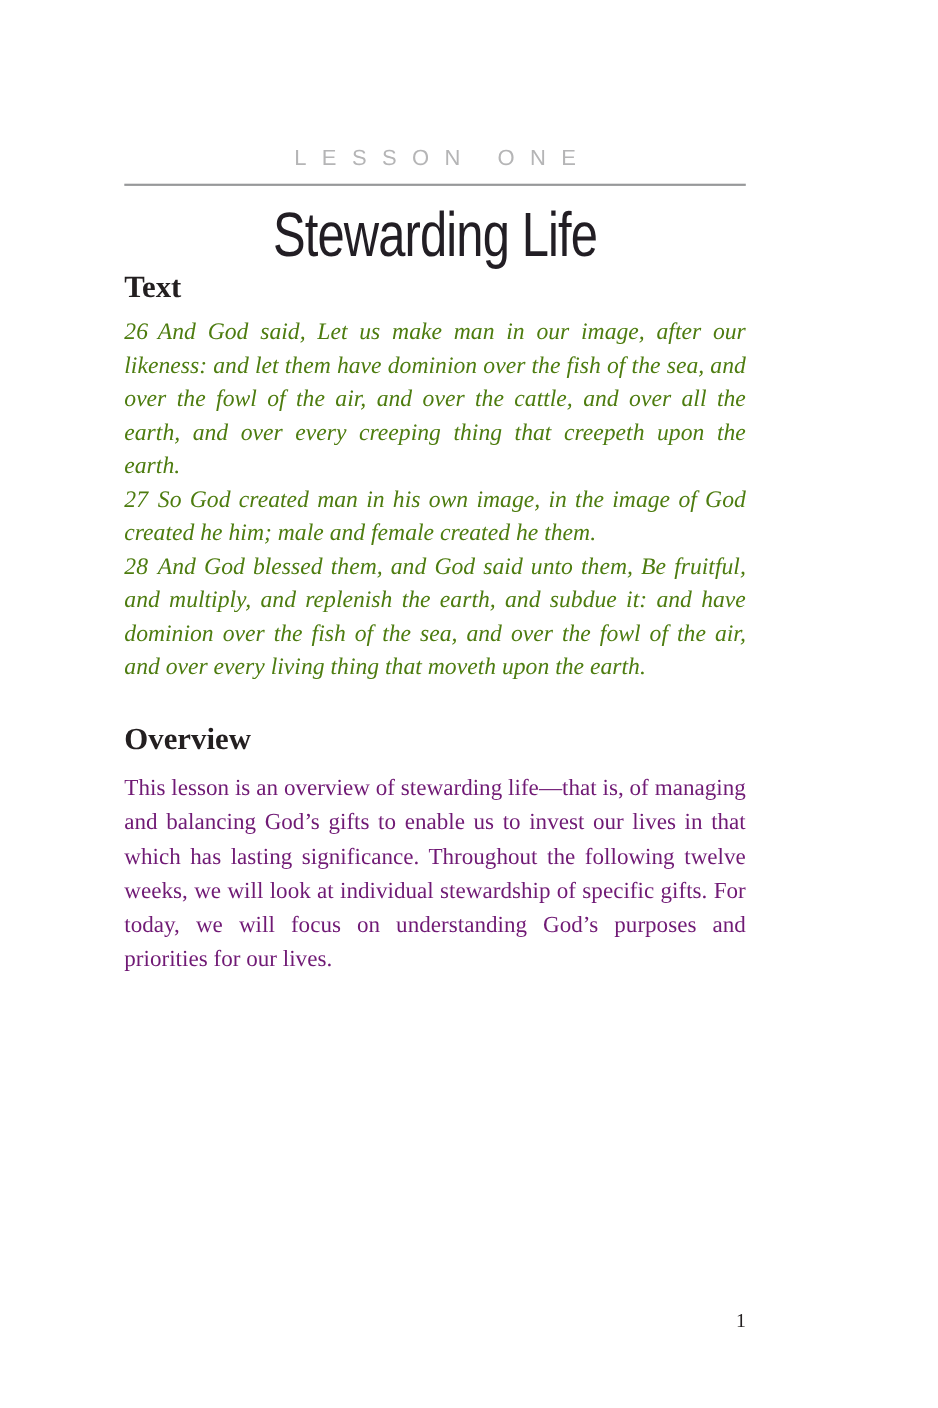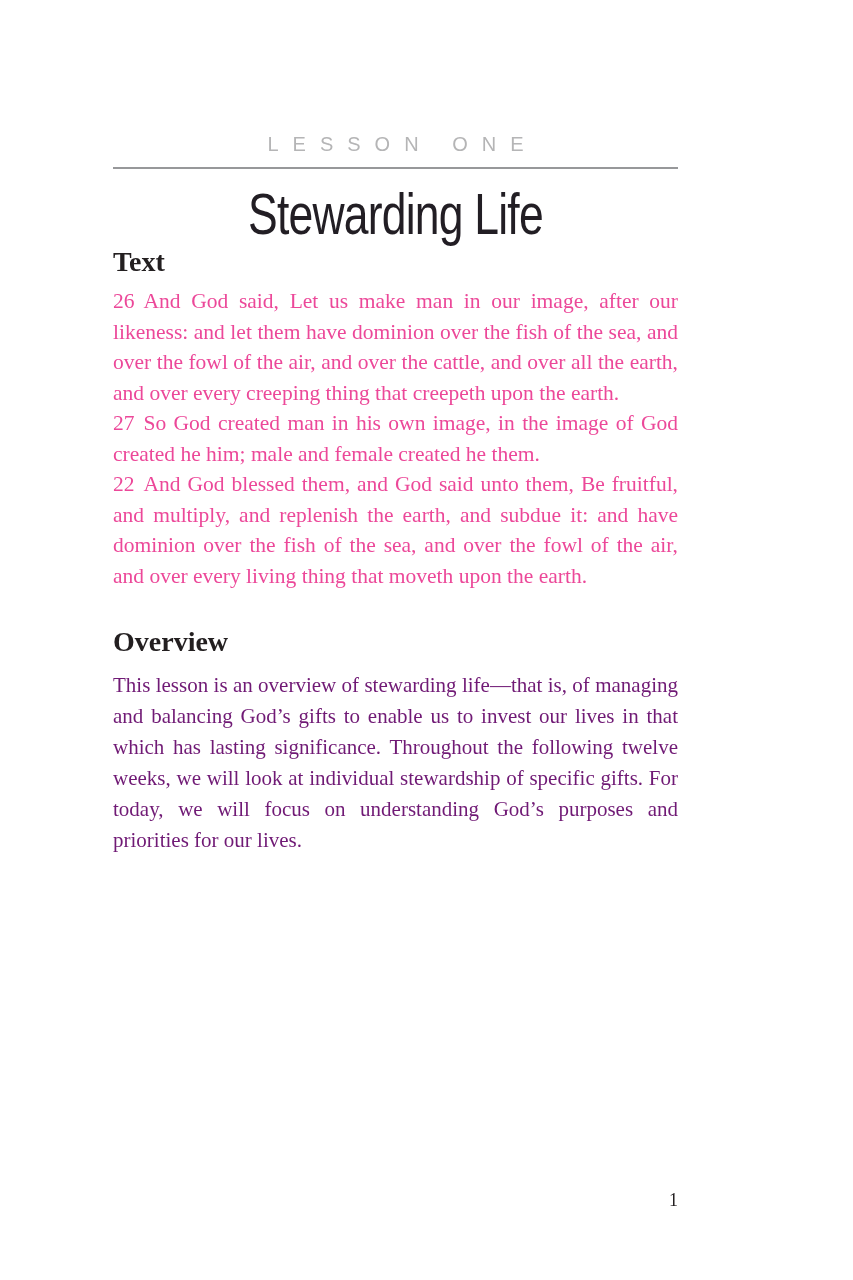--- a/index.html
+++ b/index.html
@@ -64,24 +64,25 @@
   .reference {
     margin-top: 16px;
     font-variant: small-caps;
     font-weight: 600;
     font-size: 21.5px;
     line-height: 22px;
     letter-spacing: 0.3px;
   }
   .verse {
     margin: 0;
+    font-style: italic;
     font-size: 21.5px;
     line-height: 30.5px;
     text-align: justify;
-    color: #ec4899;
+    color: #4d7c0f;
   }
   .verse.first { margin-top: 9px; }
   .vnum { margin-right: 9px; }
   .body-para {
     margin: 13px 0 0 0;
     font-size: 21px;
     line-height: 31px;
     text-align: justify;
     color: #701a75;
   }
@@ -111,21 +112,21 @@
     <section>
       <h2 class="section-heading text-heading">Text</h2>
 
       <p class="verse first">
         <span class="vnum">26</span><span class="vtext">And God said, Let us make man in our image, after our likeness: and let them have dominion over the fish of the sea, and over the fowl of the air, and over the cattle, and over all the earth, and over every creeping thing that creepeth upon the earth.</span>
       </p>
       <p class="verse">
         <span class="vnum">27</span><span class="vtext">So God created man in his own image, in the image of God created he him; male and female created he them.</span>
       </p>
       <p class="verse">
-        <span class="vnum">22</span><span class="vtext">And God blessed them, and God said unto them, Be fruitful, and multiply, and replenish the earth, and subdue it: and have dominion over the fish of the sea, and over the fowl of the air, and over every living thing that moveth upon the earth.</span>
+        <span class="vnum">28</span><span class="vtext">And God blessed them, and God said unto them, Be fruitful, and multiply, and replenish the earth, and subdue it: and have dominion over the fish of the sea, and over the fowl of the air, and over every living thing that moveth upon the earth.</span>
       </p>
     </section>
 
     <section>
       <h2 class="section-heading overview-heading">Overview</h2>
       <p class="body-para">This lesson is an overview of stewarding life—that is, of managing and balancing God’s gifts to enable us to invest our lives in that which has lasting significance. Throughout the following twelve weeks, we will look at individual stewardship of specific gifts. For today, we will focus on understanding God’s purposes and priorities for our lives.</p>
     </section>
 
   </div>
 

